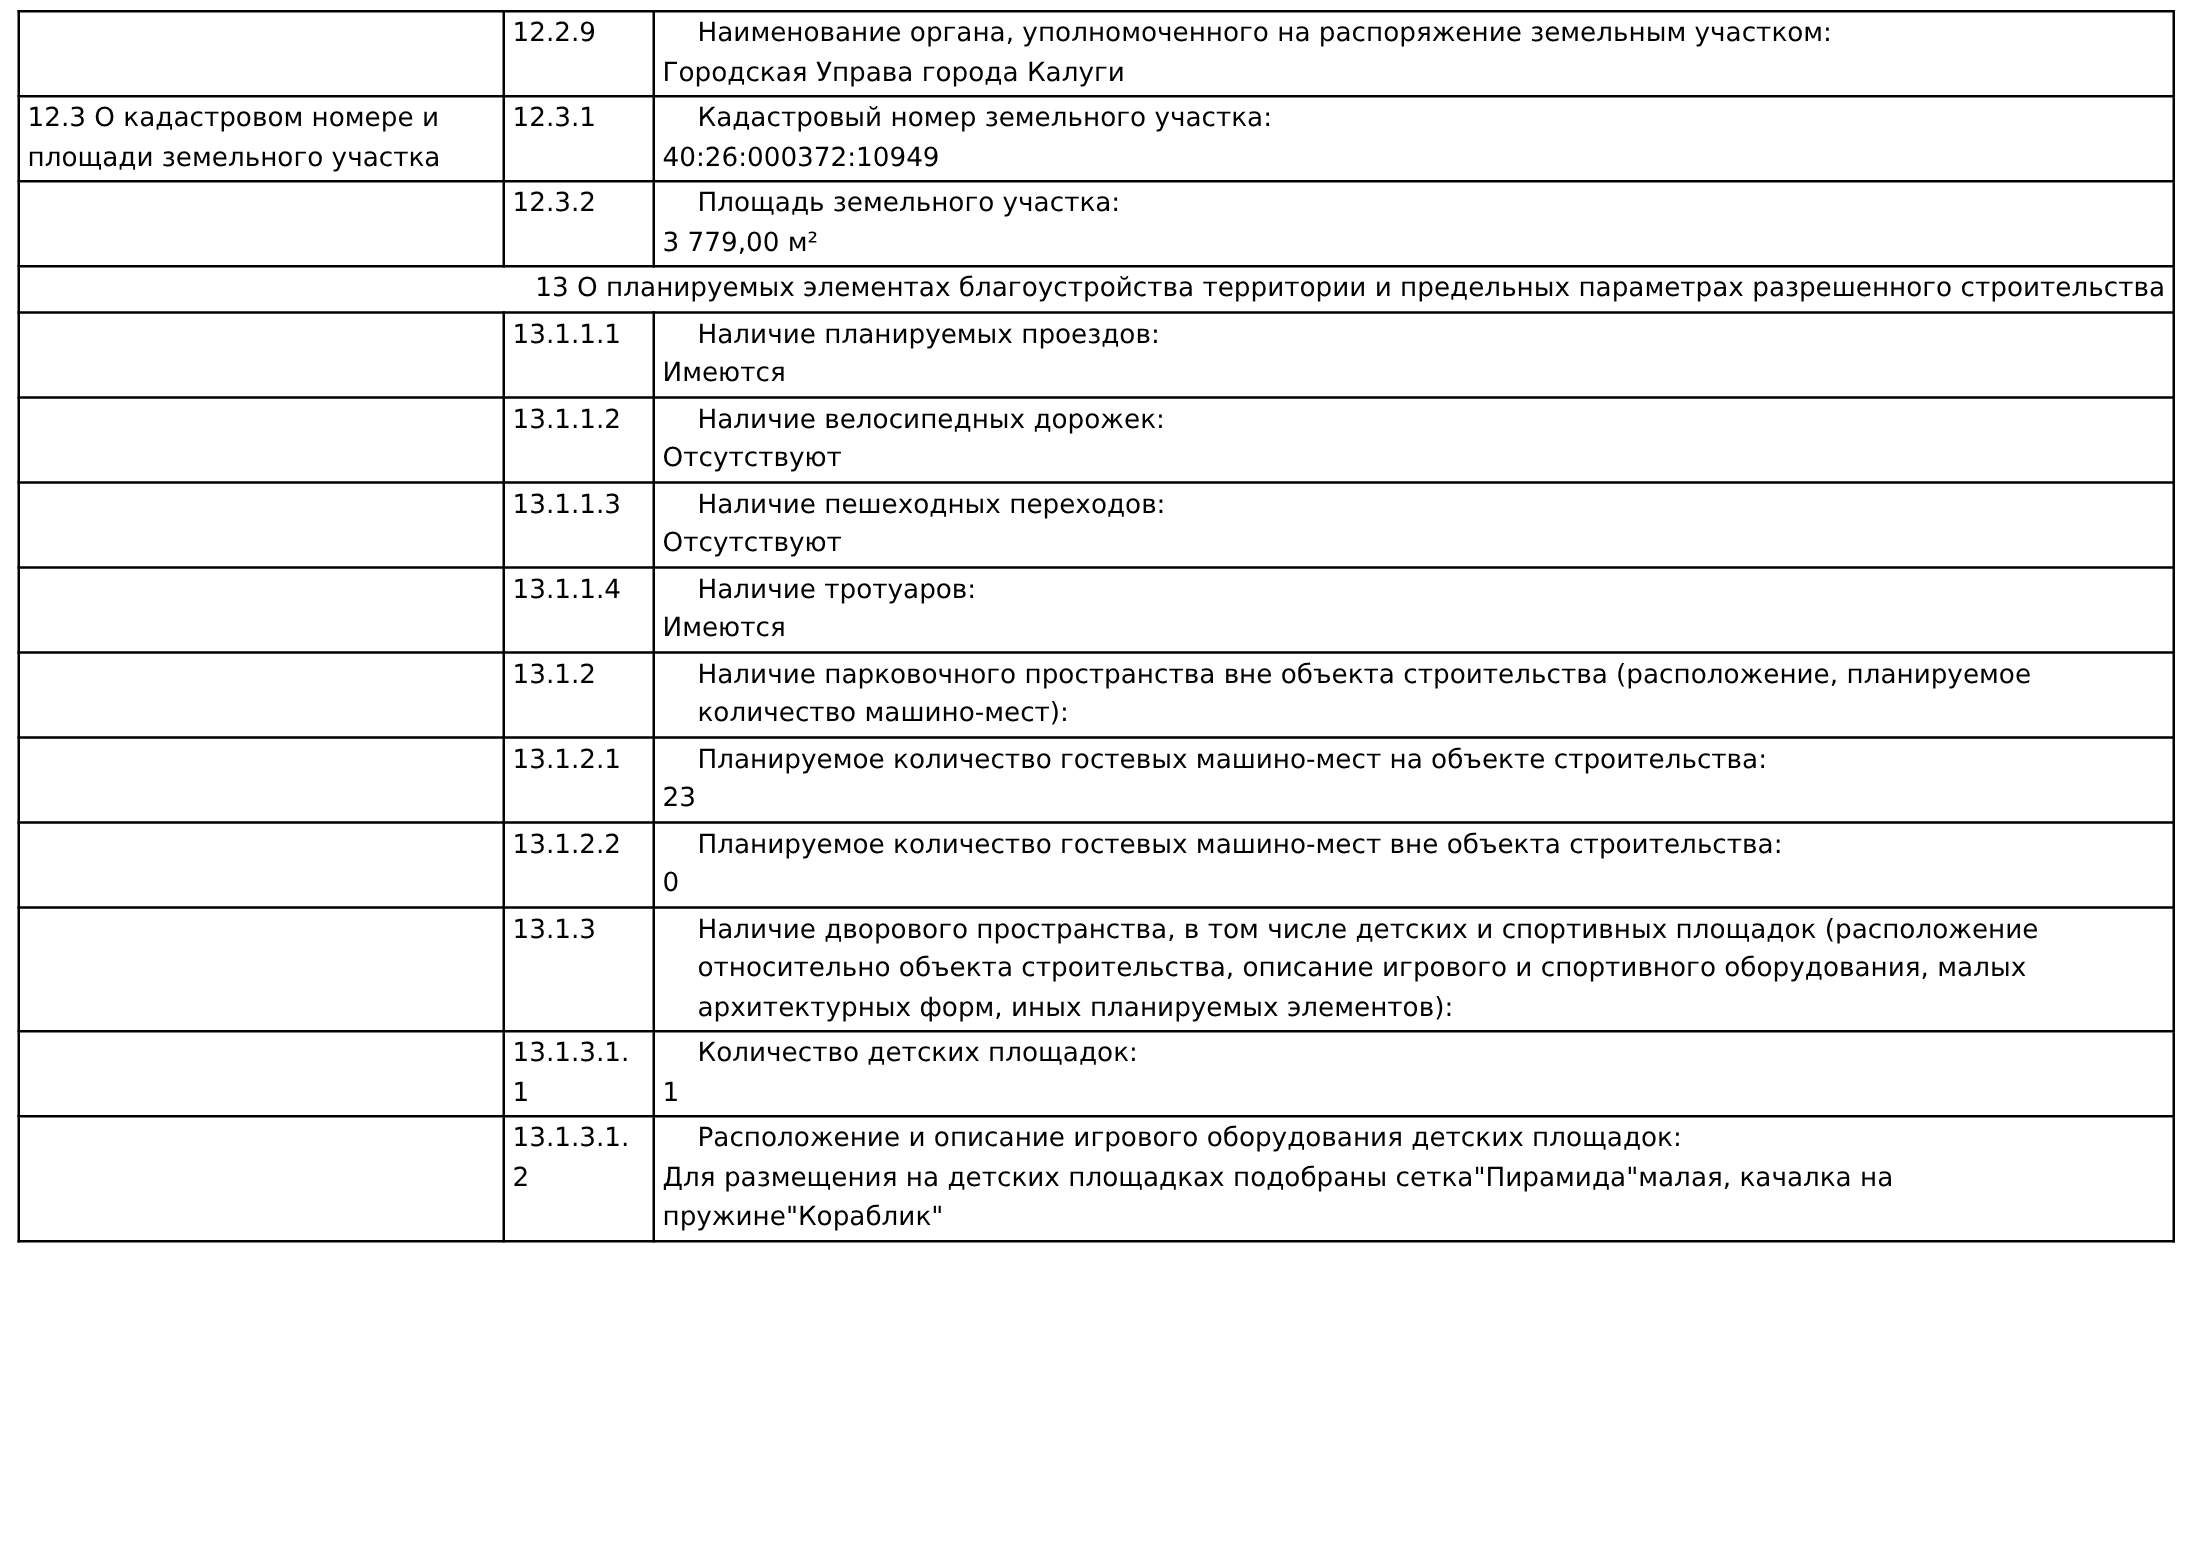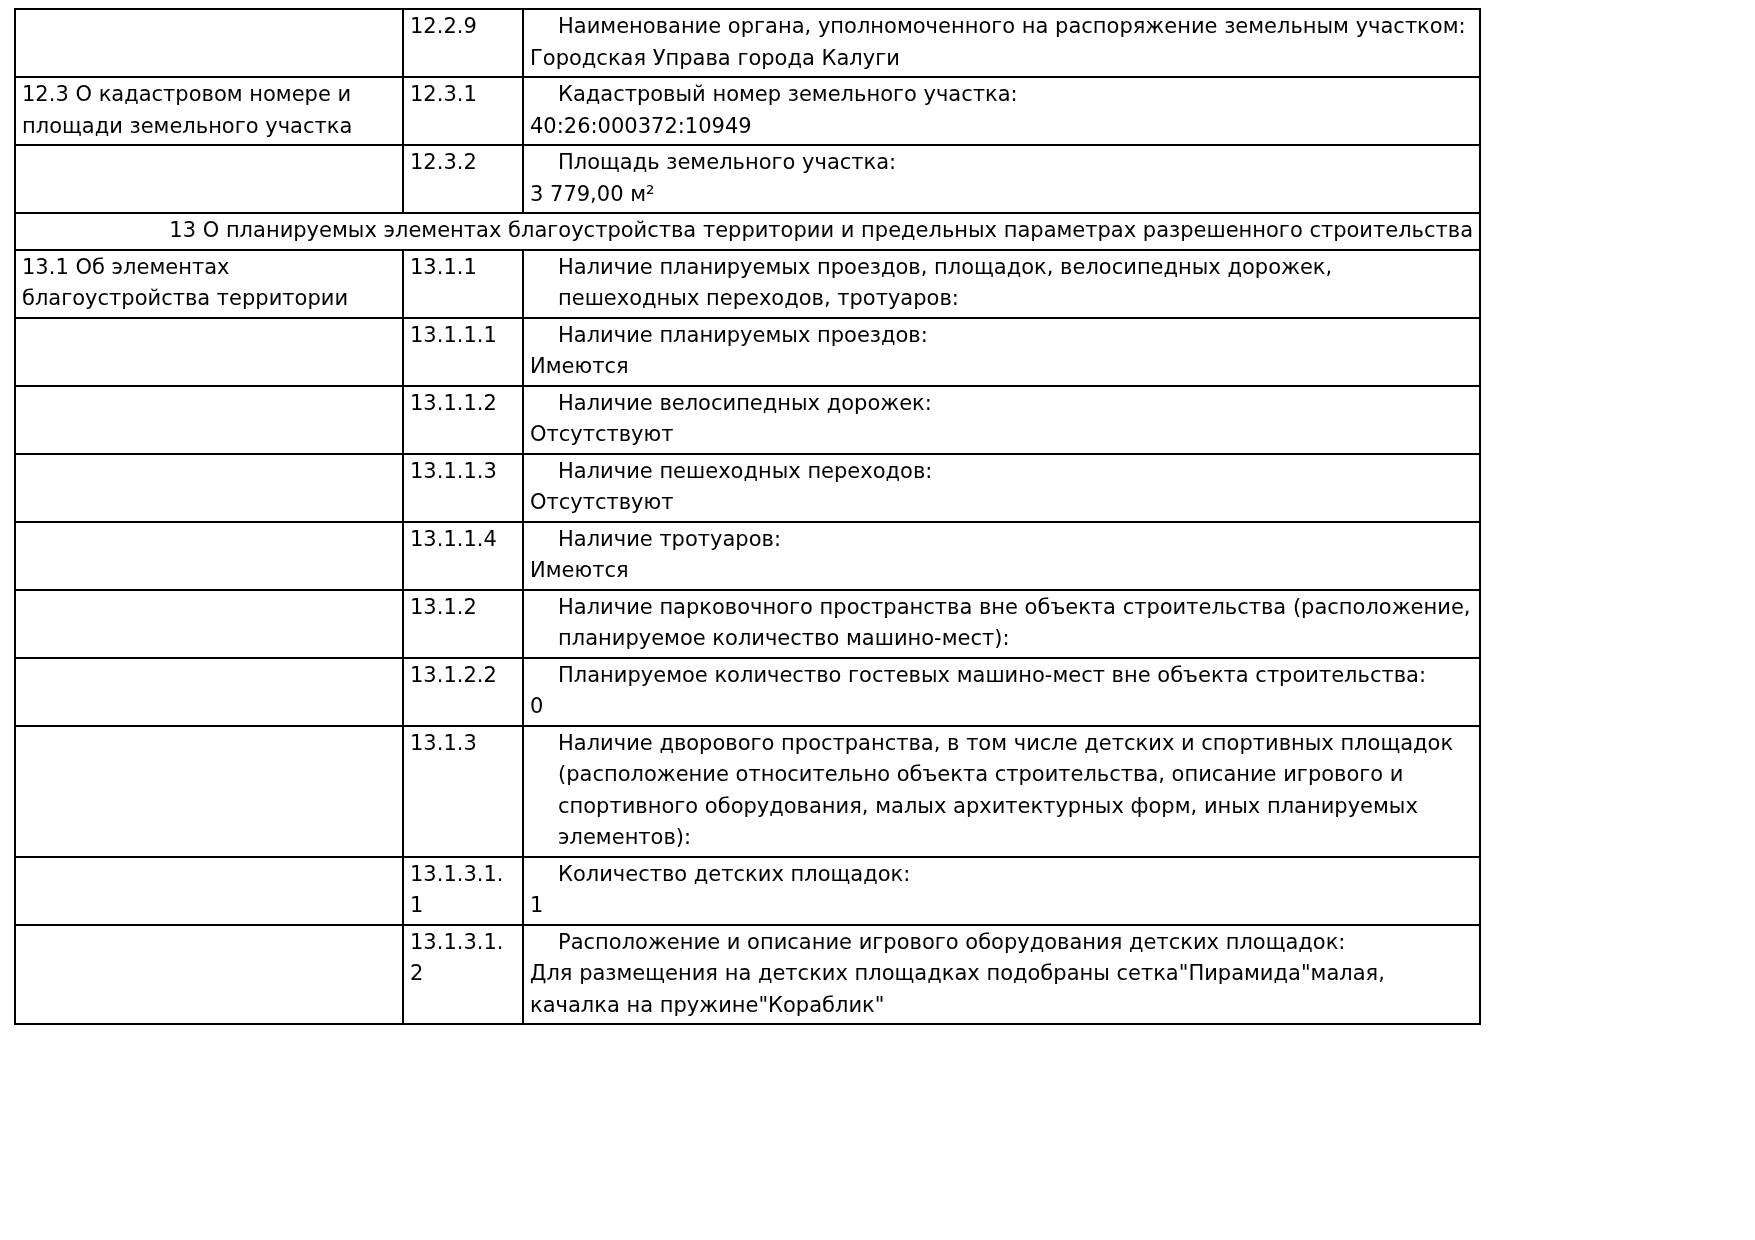--- a/index.html
+++ b/index.html
@@ -11,21 +11,21 @@
     width: 1755px;
     height: 1240px;
     font-family: "DejaVu Sans", "Liberation Sans", sans-serif;
     font-size: 21px;
     color: #000000;
     box-sizing: border-box;
   }
   table.decl-table {
     border-collapse: collapse;
     table-layout: fixed;
-    width: 1467px;
+    width: 1726px;
     margin: 8px 0 0 14px;
   }
   table.decl-table col.c-section { width: 388px; }
   table.decl-table col.c-code    { width: 120px; }
   table.decl-table col.c-content { width: auto; }
   table.decl-table td {
     border: 2px solid #000000;
     padding: 1px 6px 2px 6px;
     line-height: 1.5;
     vertical-align: top;
@@ -80,28 +80,20 @@
       <td class="content-cell">
         <div class="item-label">Площадь земельного участка:</div>
         <div class="item-value">3 779,00 м²</div>
       </td>
     </tr>
 
     <tr>
       <td class="header-cell" colspan="3">13 О планируемых элементах благоустройства территории и предельных параметрах разрешенного строительства</td>
     </tr>
 
-    <tr>
-      <td class="section-cell">13.1 Об элементах благоустройства территории</td>
-      <td class="code-cell">13.1.1</td>
-      <td class="content-cell">
-        <div class="item-label">Наличие планируемых проездов, площадок, велосипедных дорожек, пешеходных переходов, тротуаров:</div>
-        <div class="item-value"></div>
-      </td>
-    </tr>
 
     <tr>
       <td class="section-cell"></td>
       <td class="code-cell">13.1.1.1</td>
       <td class="content-cell">
         <div class="item-label">Наличие планируемых проездов:</div>
         <div class="item-value">Имеются</div>
       </td>
     </tr>
 
@@ -134,20 +126,28 @@
 
     <tr>
       <td class="section-cell"></td>
       <td class="code-cell">13.1.2</td>
       <td class="content-cell">
         <div class="item-label">Наличие парковочного пространства вне объекта строительства (расположение, планируемое количество машино-мест):</div>
         <div class="item-value"></div>
       </td>
     </tr>
 
+    <tr>
+      <td class="section-cell"></td>
+      <td class="code-cell">13.1.2.1</td>
+      <td class="content-cell">
+        <div class="item-label">Планируемое количество гостевых машино-мест на объекте строительства:</div>
+        <div class="item-value">23</div>
+      </td>
+    </tr>
 
     <tr>
       <td class="section-cell"></td>
       <td class="code-cell">13.1.2.2</td>
       <td class="content-cell">
         <div class="item-label">Планируемое количество гостевых машино-мест вне объекта строительства:</div>
         <div class="item-value">0</div>
       </td>
     </tr>
 

